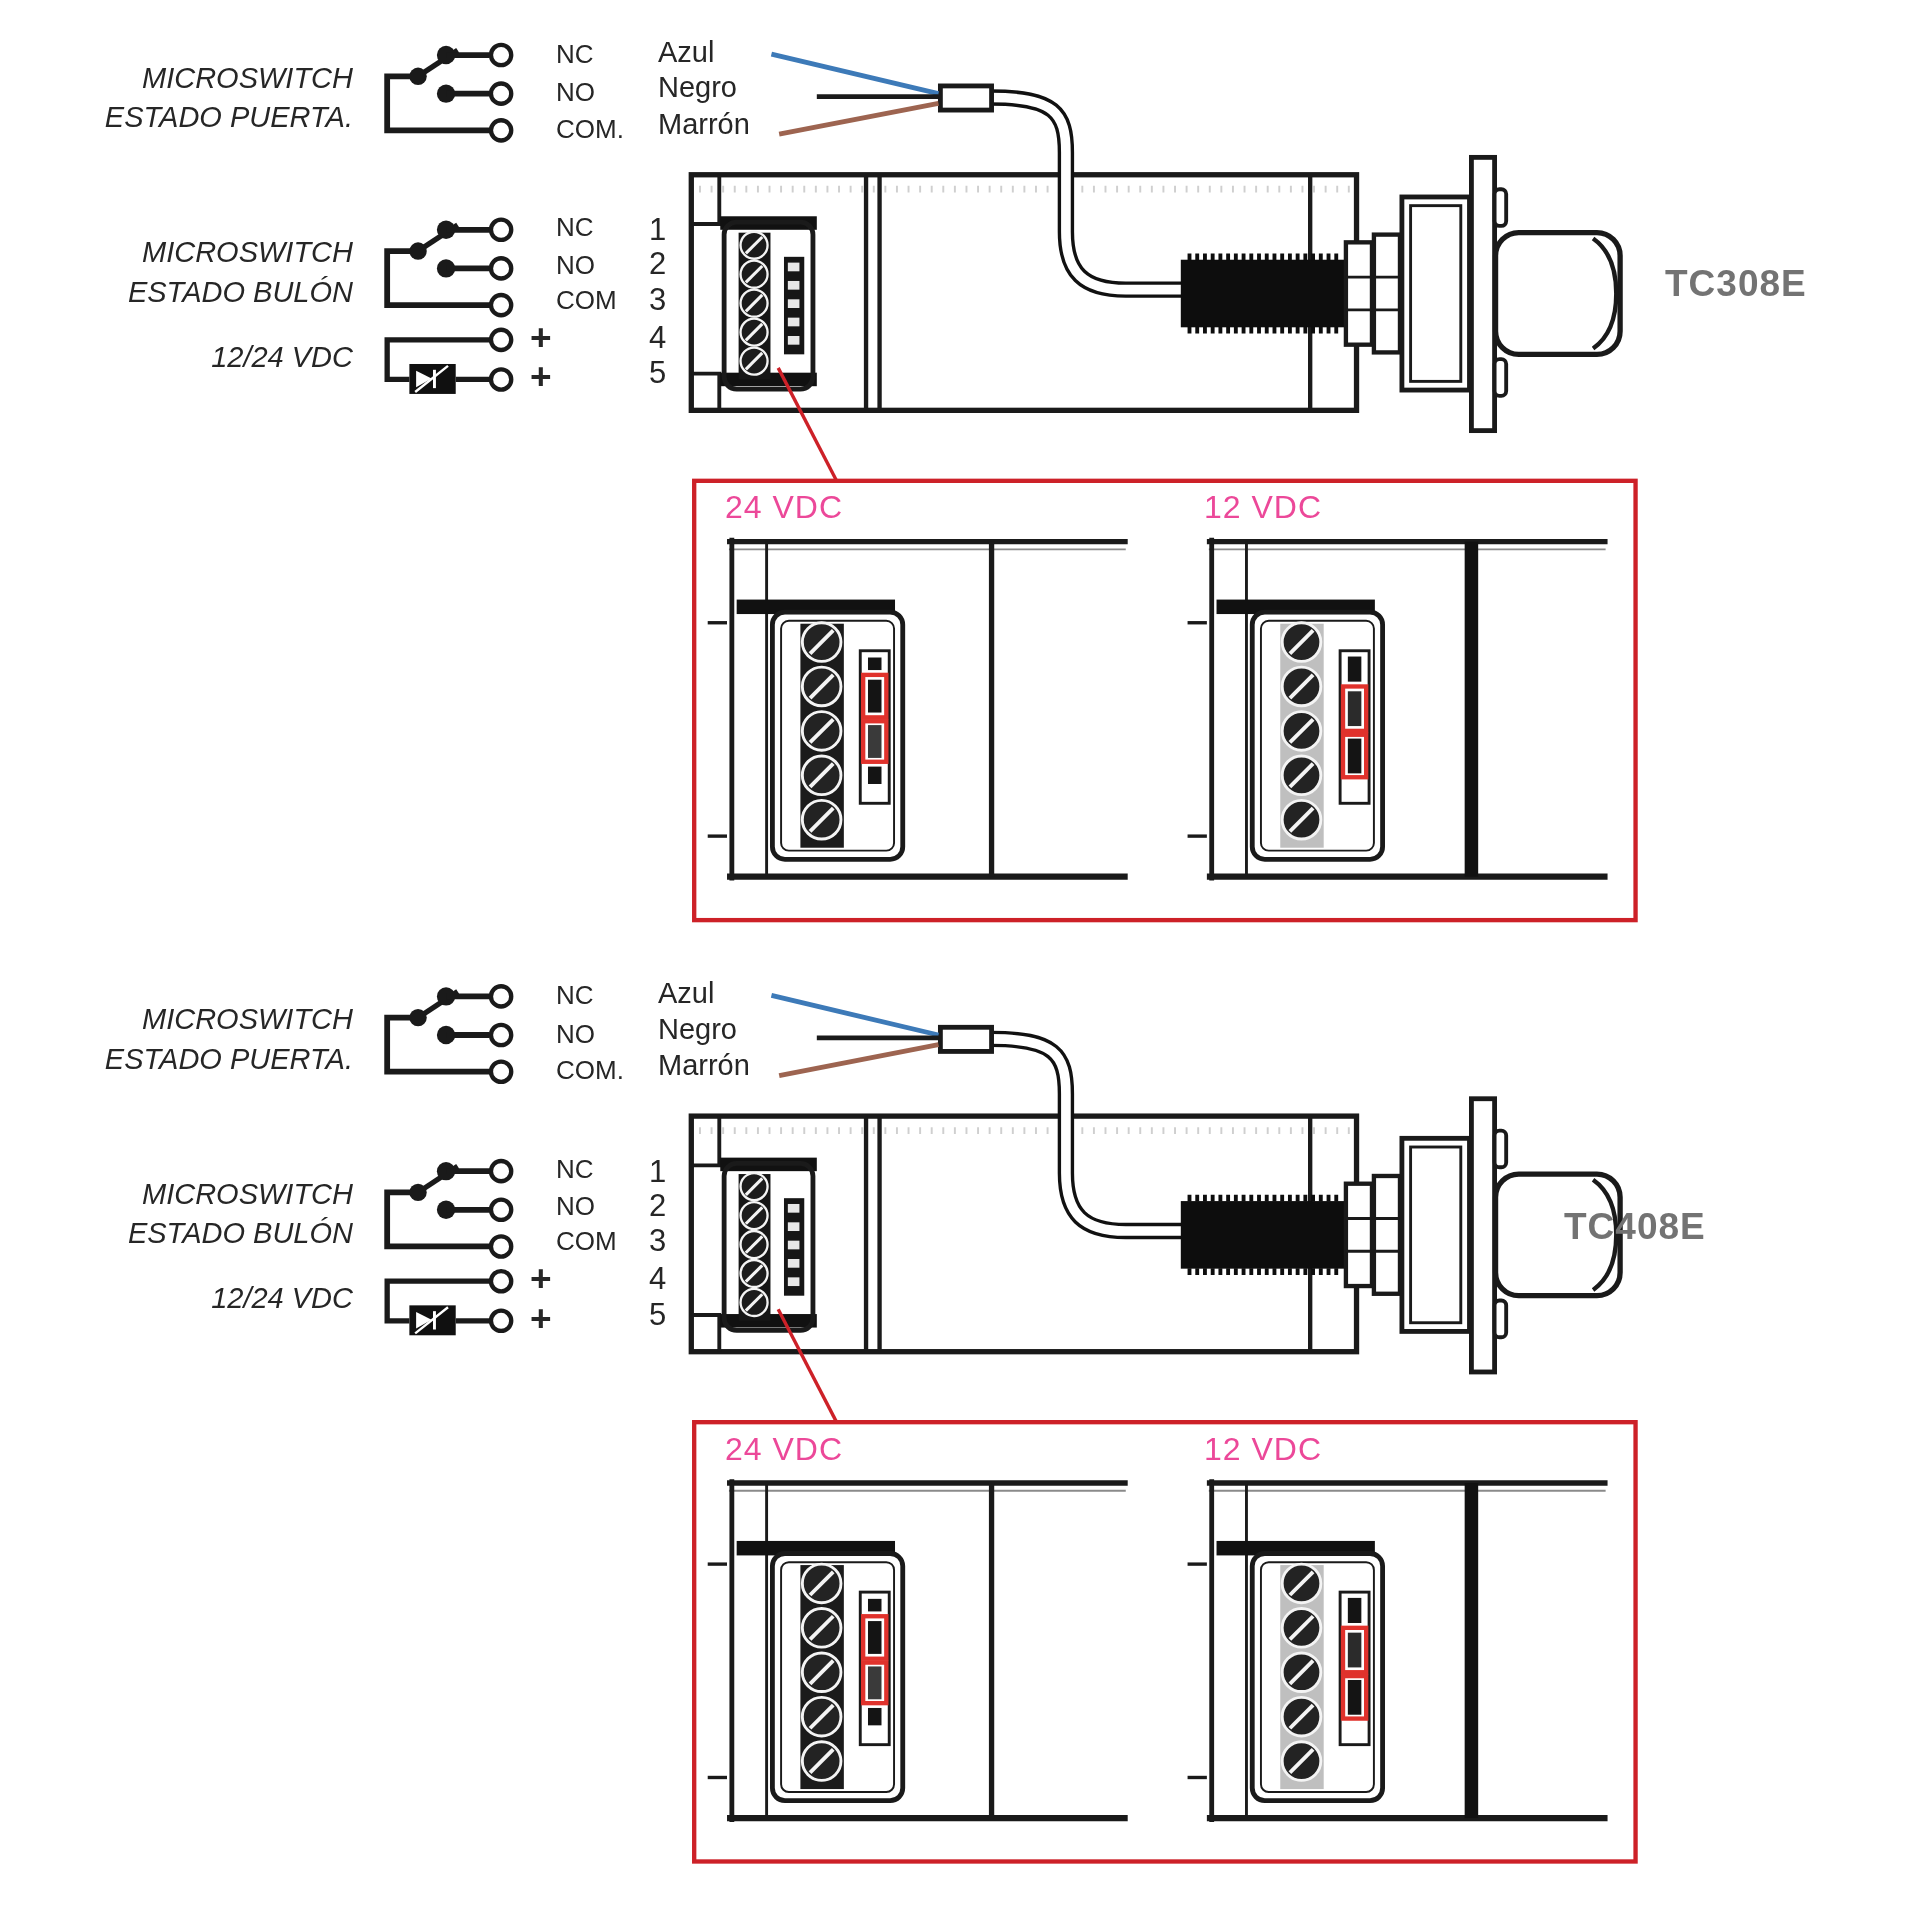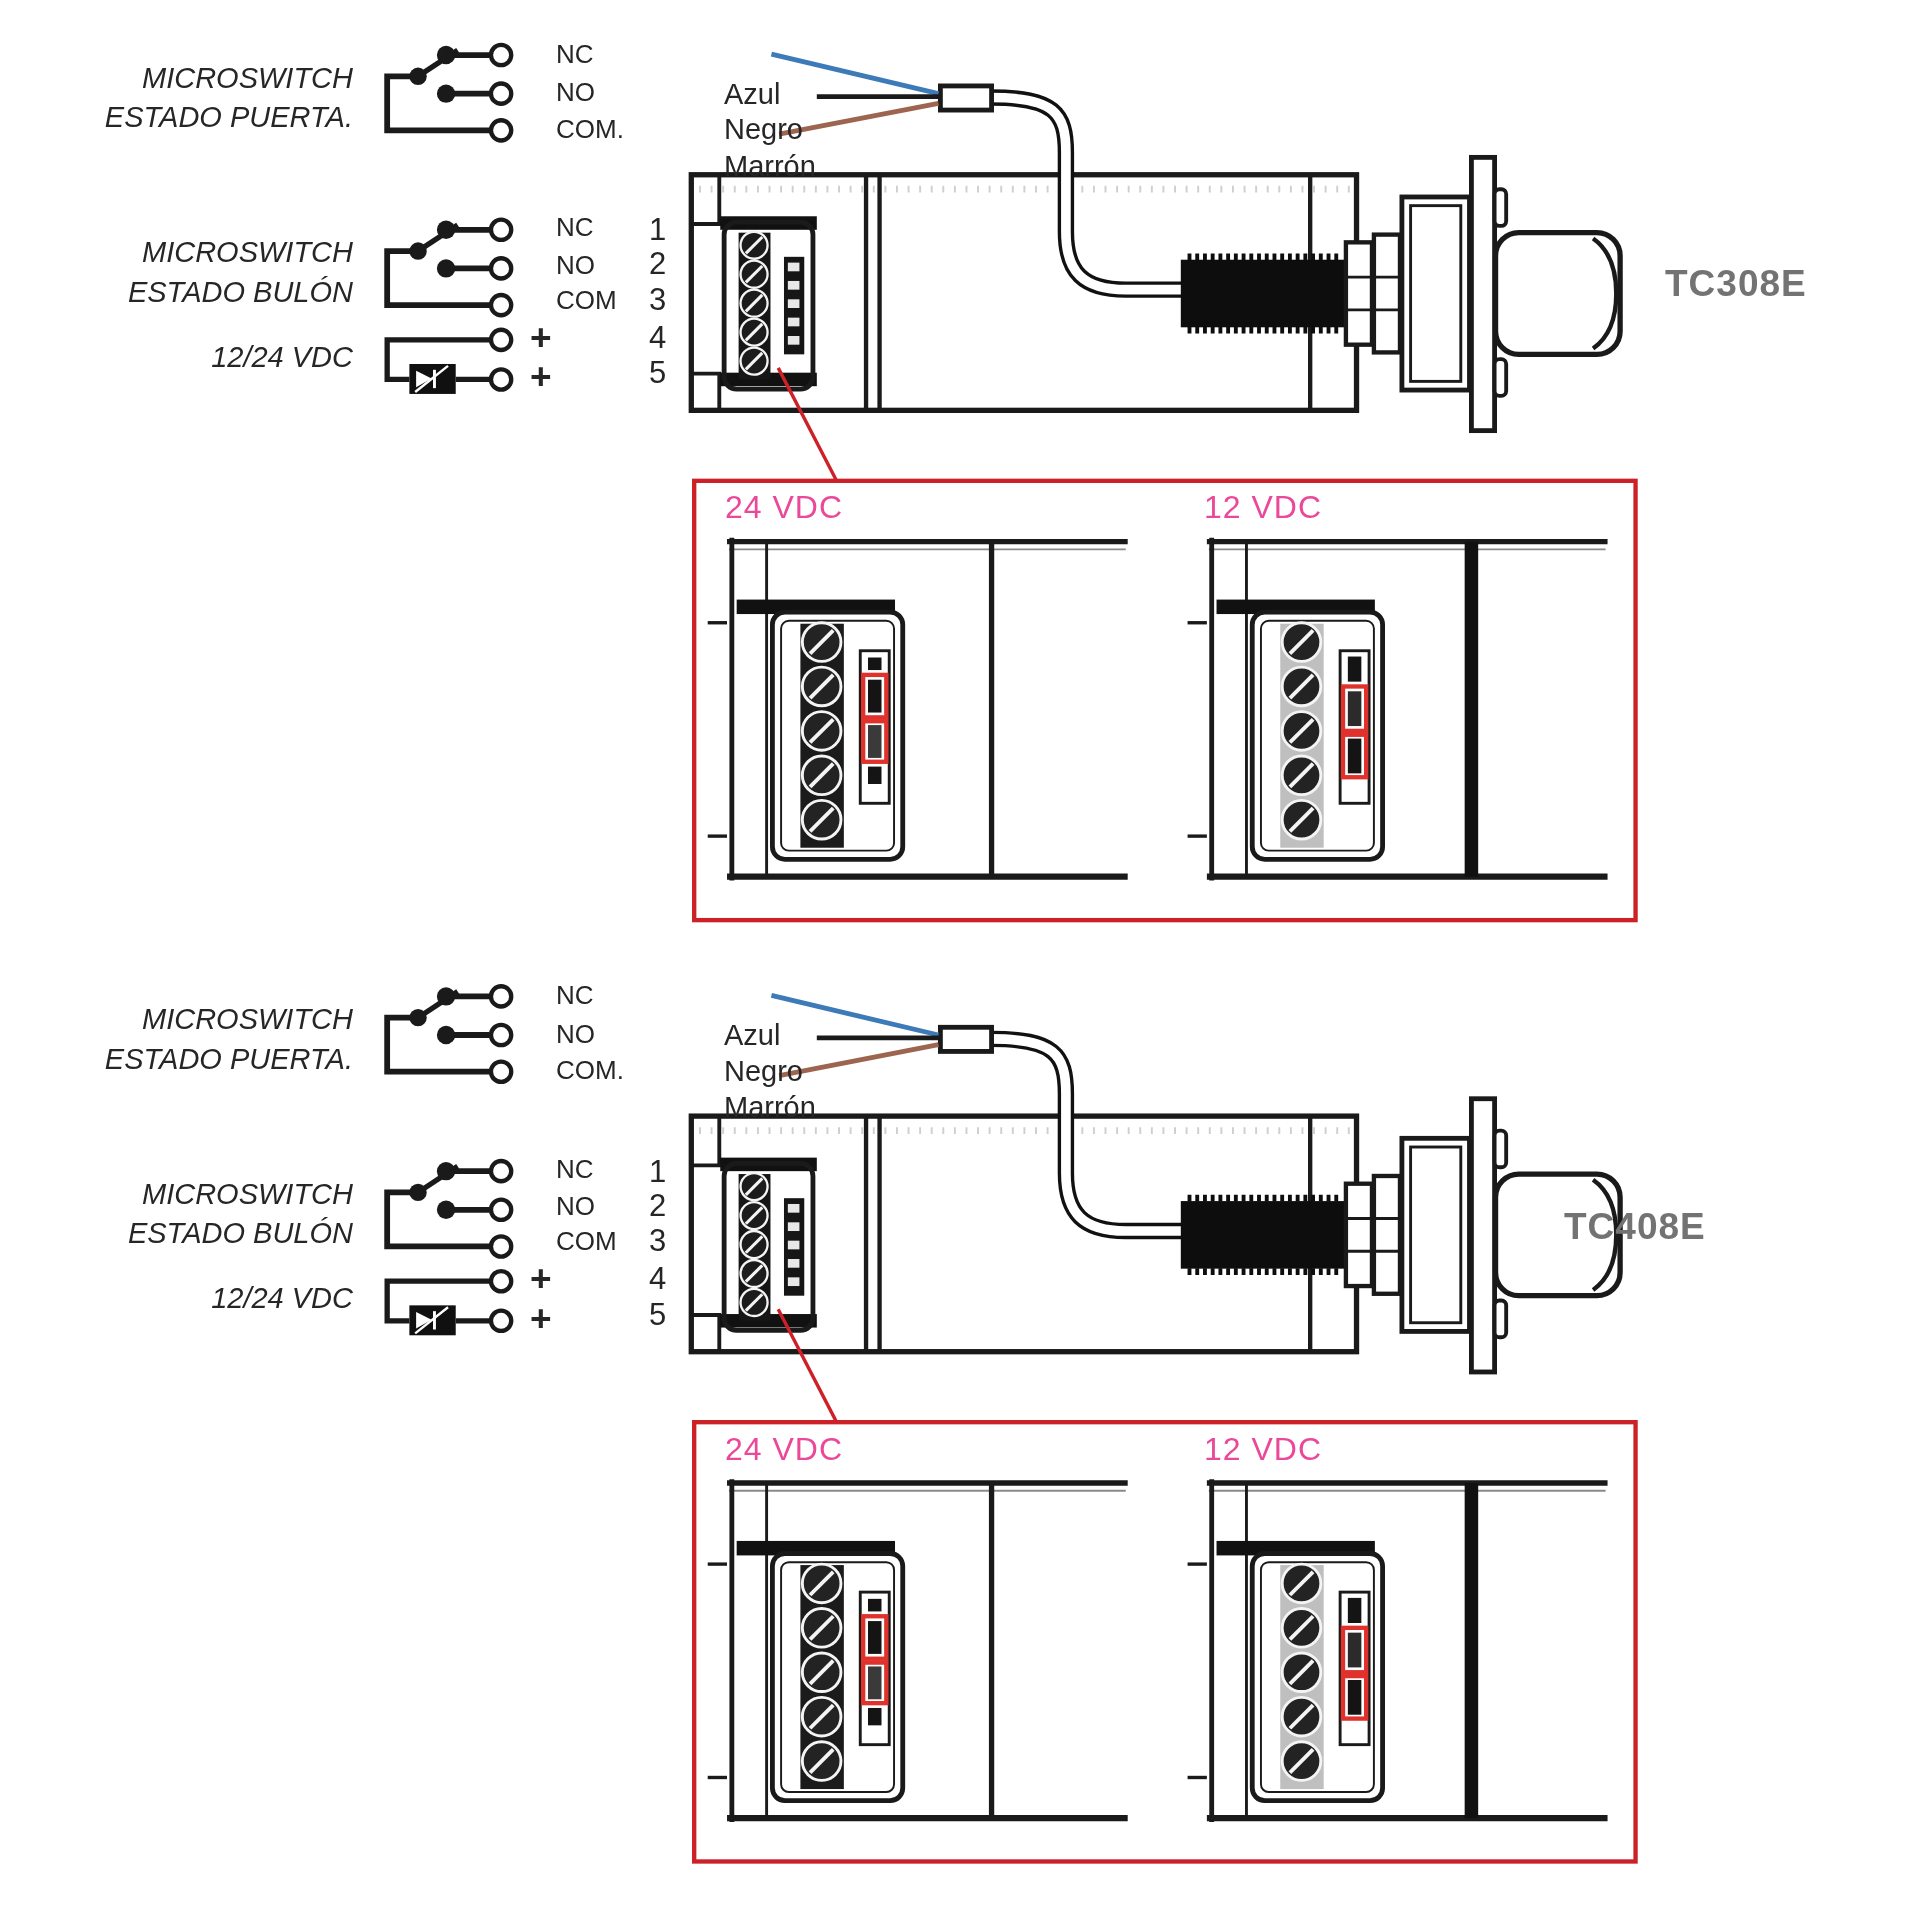--- a/index.html
+++ b/index.html
@@ -6,21 +6,21 @@
   .canvas{position:relative;width:1931px;height:1931px;background:#ffffff;
           font-family:"Liberation Sans",sans-serif;overflow:hidden;}
   .canvas svg{position:absolute;left:0;top:0;}
   .lbl{position:absolute;white-space:nowrap;color:#262626;font-size:29px;line-height:1;}
   .r{width:263px;left:90px;text-align:right;font-style:italic;}
   .t{left:556px;font-size:26px;}
   .num{left:645px;width:25px;text-align:center;font-size:31px;}
   .plus{left:530px;font-size:37px;font-weight:bold;}
   .model{font-size:37px;font-weight:bold;letter-spacing:1px;color:#737373;}
   .vlab{font-size:32px;letter-spacing:1px;color:#ec4899;}
-  .wire{left:724px;margin-top:42px;}
+  .wire{left:658px;}
 </style>
 </head>
 <body>
 
 <div class="canvas">
 
 <svg width="1931" height="1931" viewBox="0 0 2000 2000">
   <defs>
 
     <g id="screw-sm">

